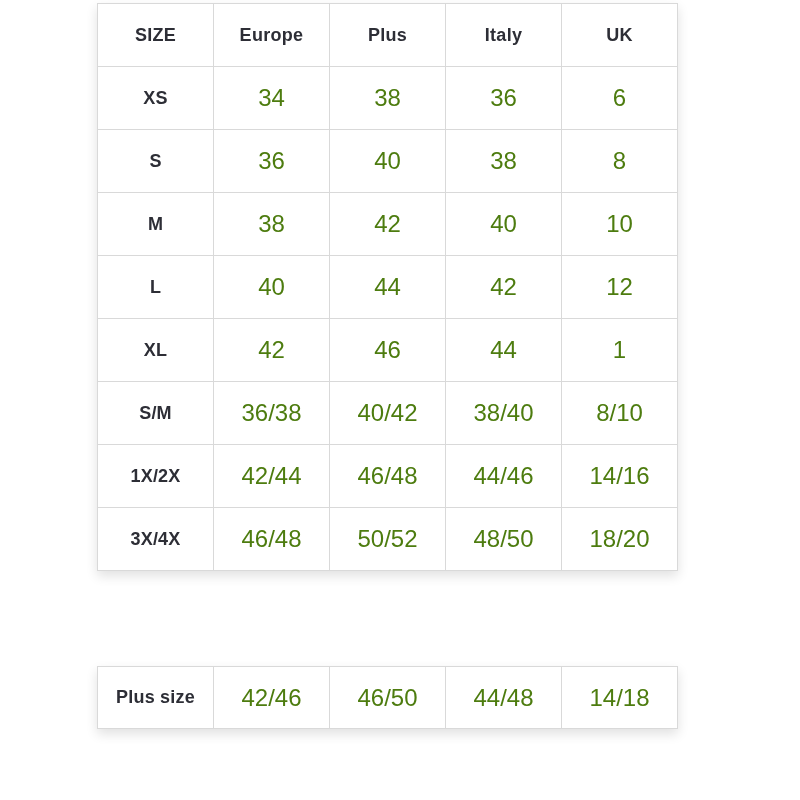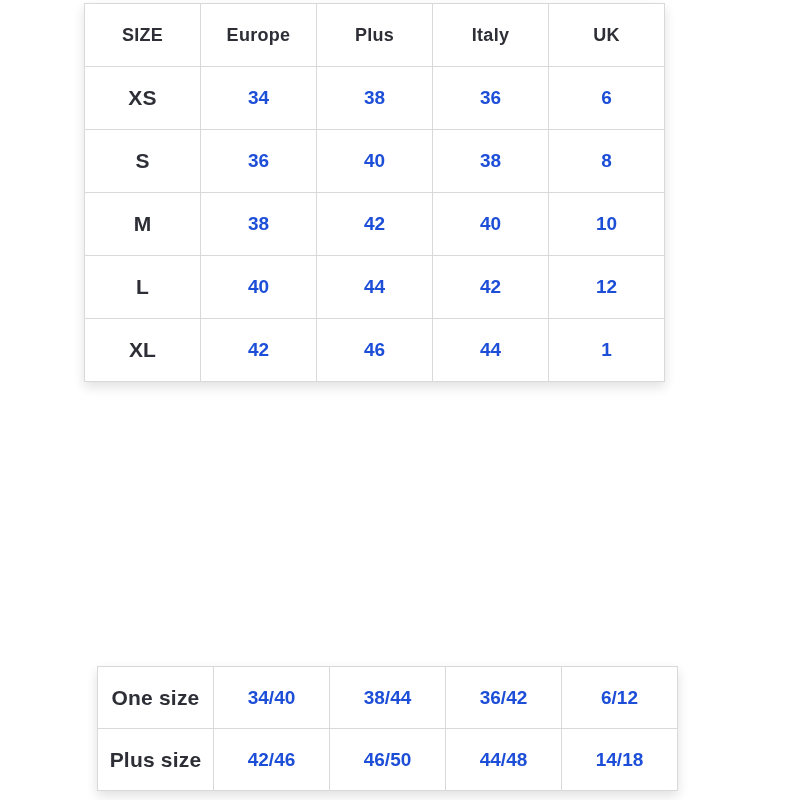--- a/index.html
+++ b/index.html
@@ -16,21 +16,21 @@
     background: #ffffff;
     overflow: hidden;
   }
   table {
     border-collapse: collapse;
     table-layout: fixed;
     background: #ffffff;
   }
   .size-table {
     position: absolute;
-    left: 84px;
+    left: 97px;
     top: 3px;
     width: 581px;
     box-shadow: 0 5px 11px rgba(0,0,0,0.12);
   }
   .special-table {
     position: absolute;
     left: 97px;
     top: 666px;
     width: 581px;
     box-shadow: 0 5px 11px rgba(0,0,0,0.12);
@@ -44,26 +44,26 @@
   }
   .size-table th, .size-table td { height: 63px; }
   .special-table td { height: 62px; }
   th {
     font-size: 18px;
     font-weight: 700;
     color: #2d2e36;
     letter-spacing: 0.3px;
   }
   td {
-    font-size: 19px;
-    font-weight: 700;
-    color: #1d4ed8;
+    font-size: 24px;
+    font-weight: 400;
+    color: #4d7c0f;
   }
   td:first-child {
-    font-size: 21px;
+    font-size: 18px;
     font-weight: 700;
     color: #2d2e36;
     letter-spacing: 0.2px;
   }
 </style>
 </head>
 <body>
 
 <div class="page">
 
@@ -112,36 +112,50 @@
         </tr>
 
         <tr>
           <td>XL</td>
           <td>42</td>
           <td>46</td>
           <td>44</td>
           <td>1</td>
         </tr>
 
+        <tr>
+          <td>S/M</td>
+          <td>36/38</td>
+          <td>40/42</td>
+          <td>38/40</td>
+          <td>8/10</td>
+        </tr>
 
 
+        <tr>
+          <td>1X/2X</td>
+          <td>42/44</td>
+          <td>46/48</td>
+          <td>44/46</td>
+          <td>14/16</td>
+        </tr>
 
+        <tr>
+          <td>3X/4X</td>
+          <td>46/48</td>
+          <td>50/52</td>
+          <td>48/50</td>
+          <td>18/20</td>
+        </tr>
       </tbody>
   </table>
 
   <table class="special-table">
     <tbody>
 
-        <tr>
-          <td>One size</td>
-          <td>34/40</td>
-          <td>38/44</td>
-          <td>36/42</td>
-          <td>6/12</td>
-        </tr>
 
         <tr>
           <td>Plus size</td>
           <td>42/46</td>
           <td>46/50</td>
           <td>44/48</td>
           <td>14/18</td>
         </tr>
       </tbody>
   </table>

